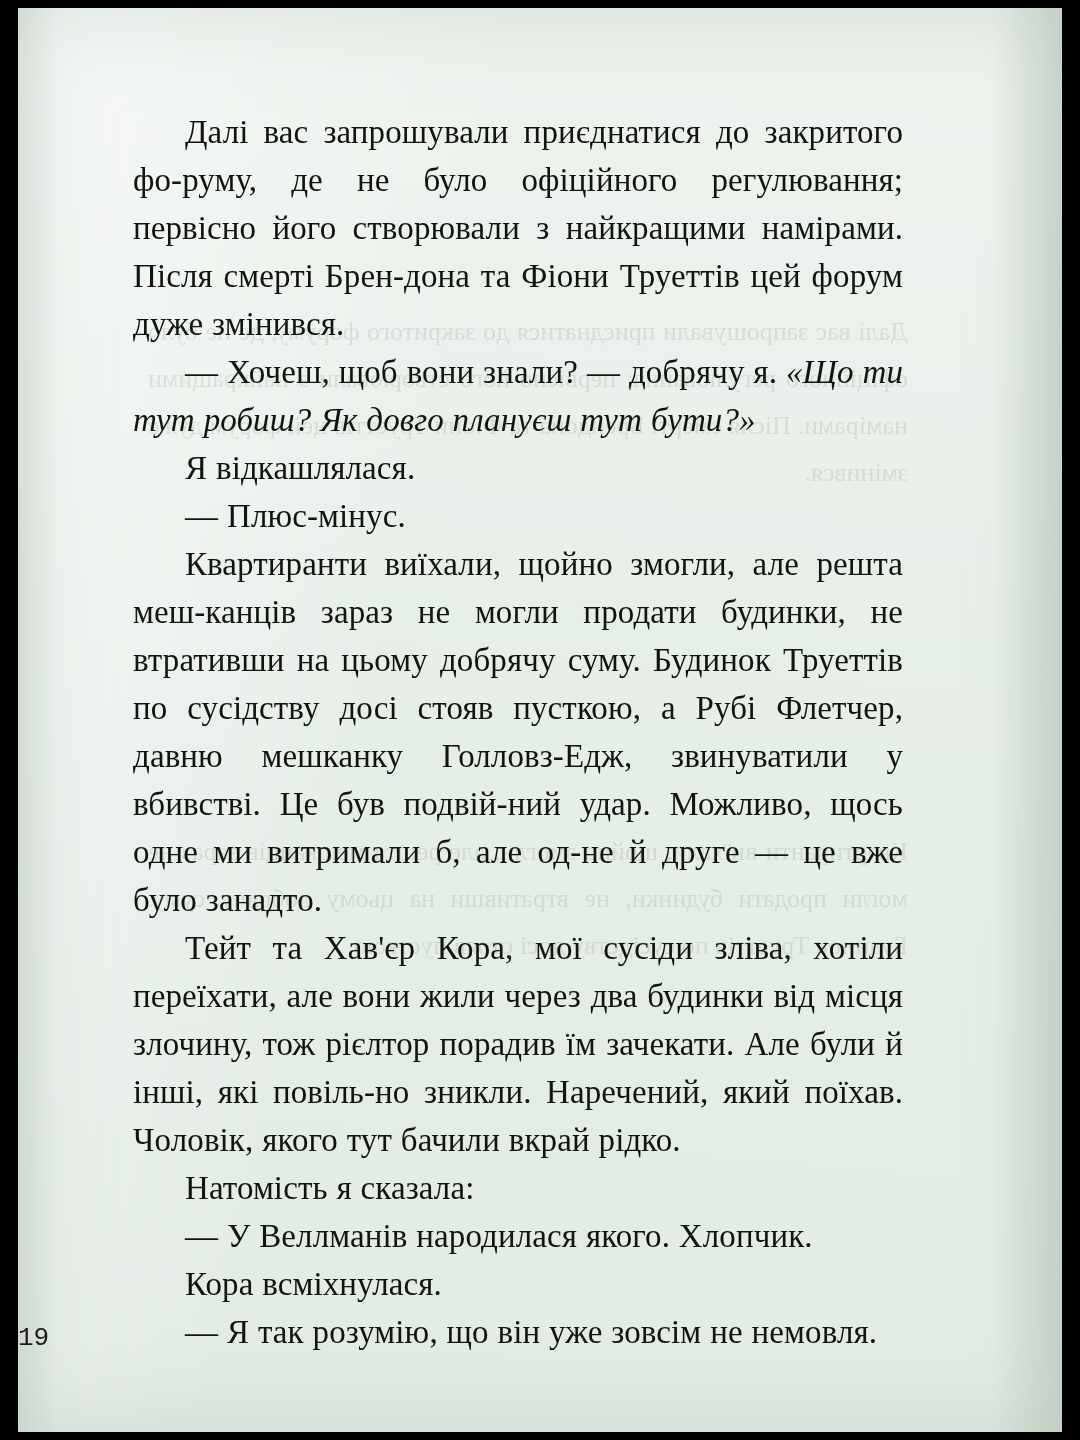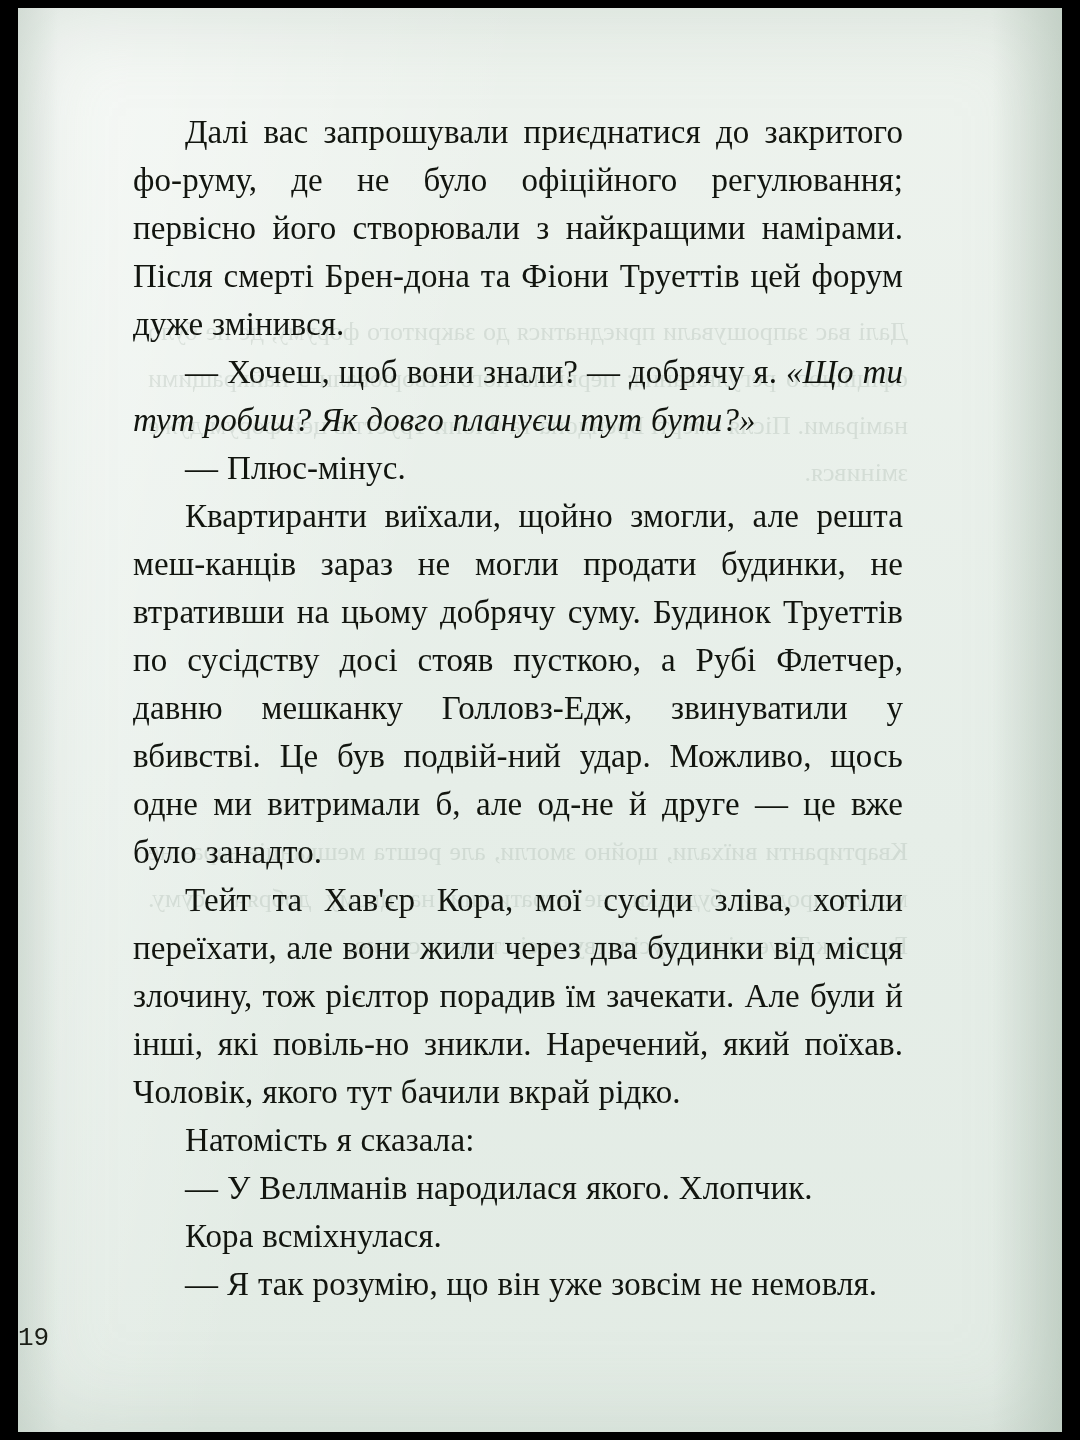--- a/index.html
+++ b/index.html
@@ -106,20 +106,21 @@
     Квартиранти виїхали, щойно змогли, але решта мешканців зараз не могли продати будинки, не втративши на цьому добрячу суму. Будинок Труеттів по сусідству досі стояв пусткою.
   </div>
 
   <div class="textblock">
 
     <p class="para">Далі вас запрошували приєднатися до закритого фо-руму, де не було офіційного регулювання; первісно його створювали з найкращими намірами. Після смерті Брен-дона та Фіони Труеттів цей форум дуже змінився.</p>
 
     <p class="para"><span>— Хочеш, щоб вони знали? — добрячу я. </span><em>«Що ти тут робиш? Як довго плануєш тут бути?»</em></p>
 
 
+    <p class="para">Я відкашлялася.</p>
 
     <p class="para">— Плюс-мінус.</p>
 
     <p class="para">Квартиранти виїхали, щойно змогли, але решта меш-канців зараз не могли продати будинки, не втративши на цьому добрячу суму. Будинок Труеттів по сусідству досі стояв пусткою, а Рубі Флетчер, давню мешканку Голловз-Едж, звинуватили у вбивстві. Це був подвій-ний удар. Можливо, щось одне ми витримали б, але од-не й друге — це вже було занадто.</p>
 
     <p class="para">Тейт та Хав'єр Кора, мої сусіди зліва, хотіли переїхати, але вони жили через два будинки від місця злочину, тож рієлтор порадив їм зачекати. Але були й інші, які повіль-но зникли. Наречений, який поїхав. Чоловік, якого тут бачили вкрай рідко.</p>
 
 
     <p class="para">Натомість я сказала:</p>
 

